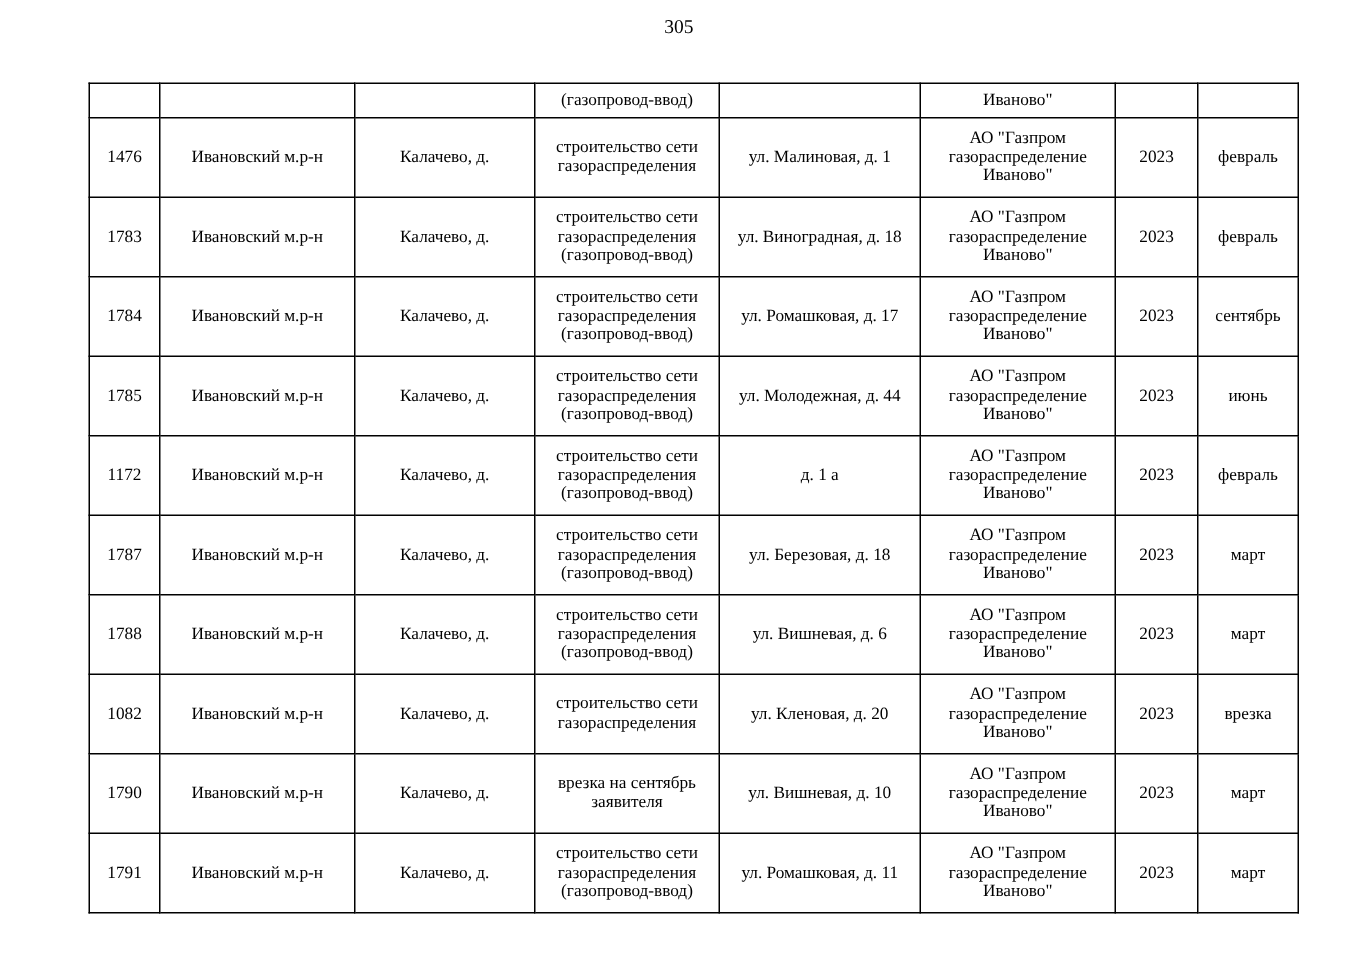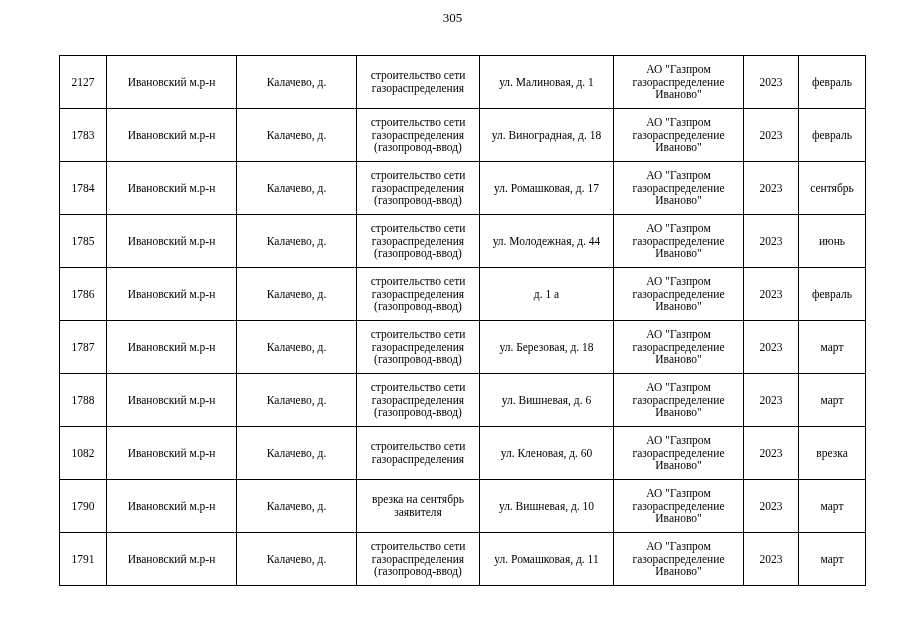--- a/index.html
+++ b/index.html
@@ -83,23 +83,33 @@
         <col class="c0">
           <col class="c1">
           <col class="c2">
           <col class="c3">
         <col class="c4">
           <col class="c5">
           <col class="c6">
           <col class="c7">
       </colgroup>
       <tbody>
-
-        <tr class="data-row">
-          <td>2127</td>
+        <tr class="partial-row">
+          <td></td>
+          <td></td>
+          <td></td>
+          <td>(газопровод-ввод)</td>
+          <td></td>
+          <td>Иваново"</td>
+          <td></td>
+          <td></td>
+        </tr>
+
+        <tr class="data-row">
+          <td>1476</td>
           <td>Ивановский м.р-н</td>
           <td>Калачево, д.</td>
           <td>строительство сети газораспределения</td>
           <td>ул. Малиновая, д. 1</td>
           <td>АО "Газпром газораспределение Иваново"</td>
           <td>2023</td>
           <td>февраль</td>
         </tr>
 
         <tr class="data-row">
@@ -129,21 +139,21 @@
           <td>Ивановский м.р-н</td>
           <td>Калачево, д.</td>
           <td>строительство сети газораспределения (газопровод-ввод)</td>
           <td>ул. Молодежная, д. 44</td>
           <td>АО "Газпром газораспределение Иваново"</td>
           <td>2023</td>
           <td>июнь</td>
         </tr>
 
         <tr class="data-row">
-          <td>1786</td>
+          <td>1172</td>
           <td>Ивановский м.р-н</td>
           <td>Калачево, д.</td>
           <td>строительство сети газораспределения (газопровод-ввод)</td>
           <td>д. 1 а</td>
           <td>АО "Газпром газораспределение Иваново"</td>
           <td>2023</td>
           <td>февраль</td>
         </tr>
 
         <tr class="data-row">
@@ -166,21 +176,21 @@
           <td>АО "Газпром газораспределение Иваново"</td>
           <td>2023</td>
           <td>март</td>
         </tr>
 
         <tr class="data-row">
           <td>1082</td>
           <td>Ивановский м.р-н</td>
           <td>Калачево, д.</td>
           <td>строительство сети газораспределения</td>
-          <td>ул. Кленовая, д. 60</td>
+          <td>ул. Кленовая, д. 20</td>
           <td>АО "Газпром газораспределение Иваново"</td>
           <td>2023</td>
           <td>врезка</td>
         </tr>
 
         <tr class="data-row">
           <td>1790</td>
           <td>Ивановский м.р-н</td>
           <td>Калачево, д.</td>
           <td>врезка на сентябрь заявителя</td>

